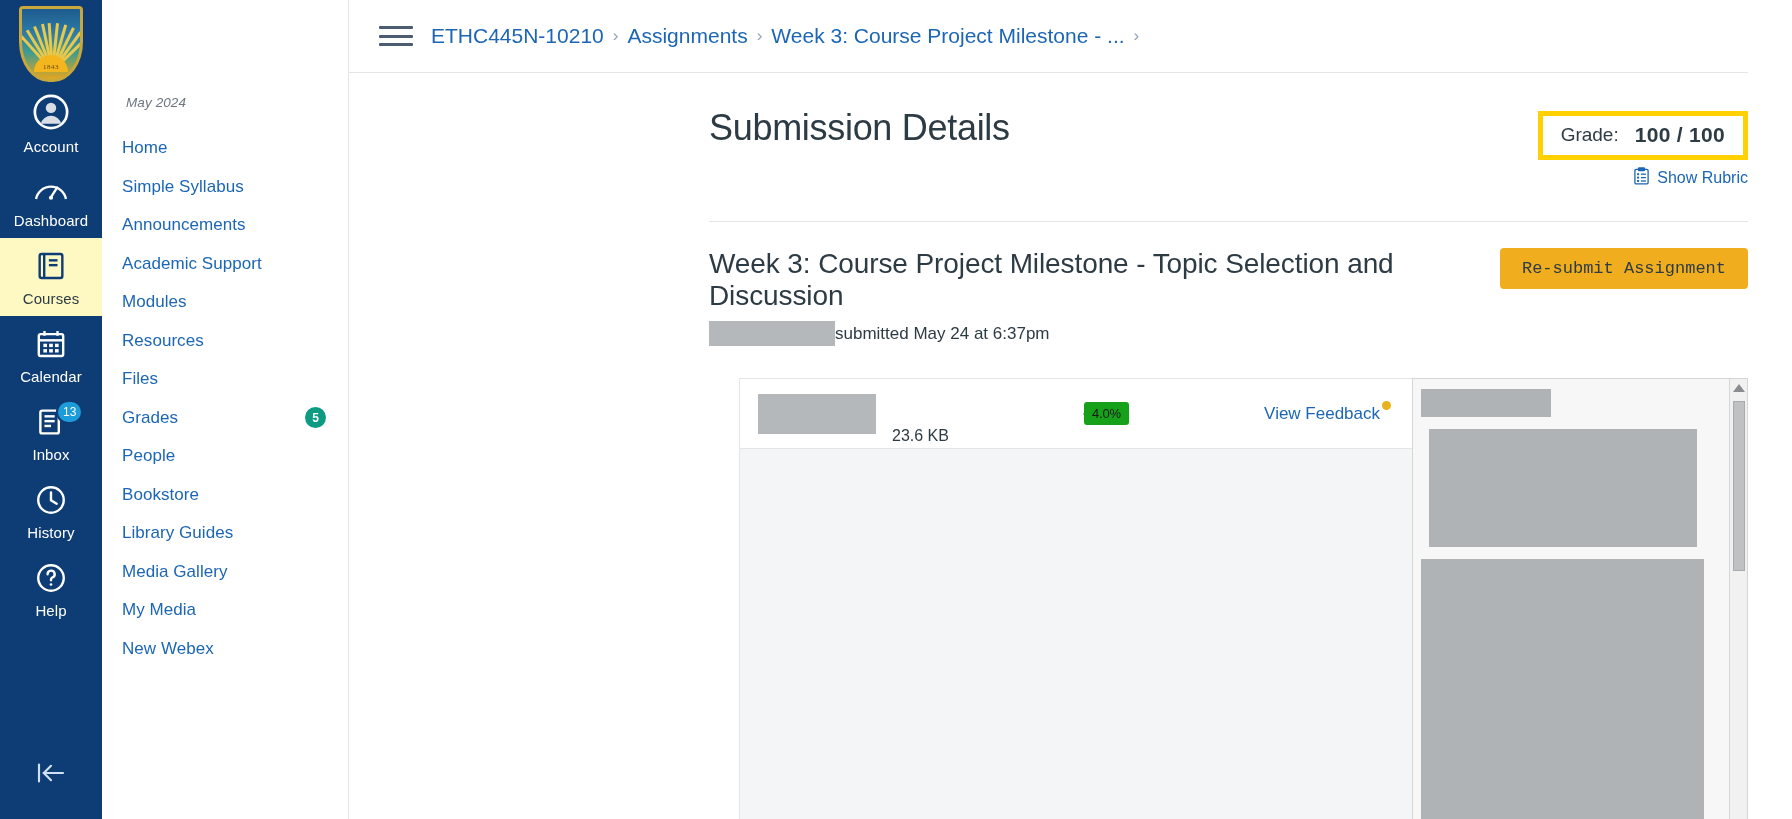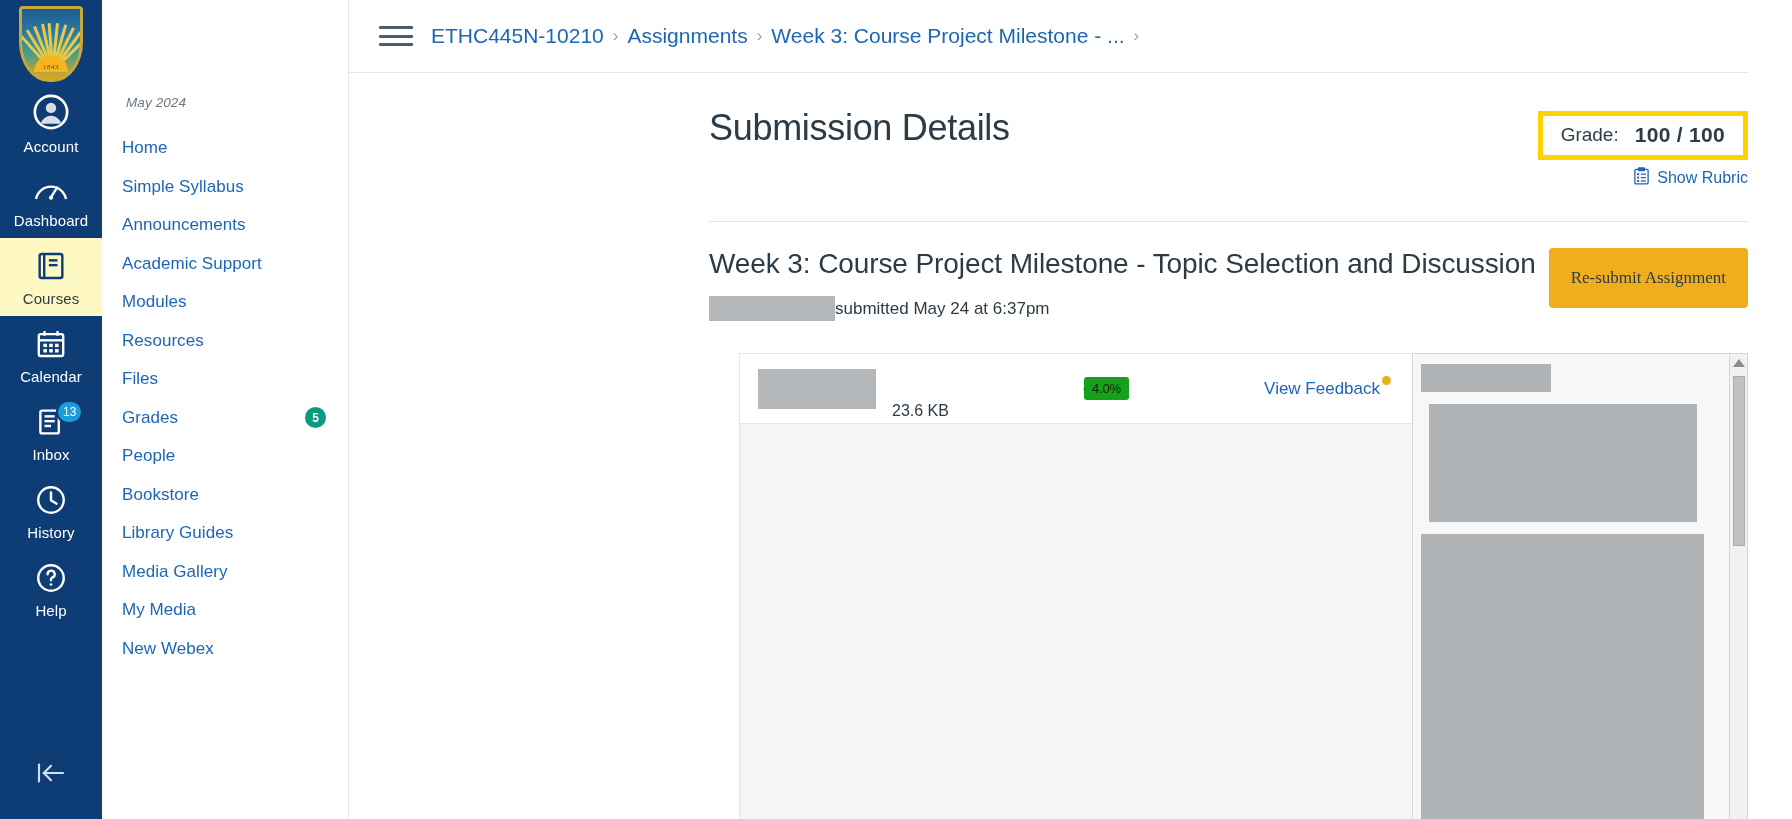--- a/index.html
+++ b/index.html
@@ -122,27 +122,27 @@
     gap: 7px; color: #1C66B5; font-size: 16px; cursor: pointer;
   }
 
   .divider { height: 1px; background: #E3E5E7; margin: 32px 44px 0 360px; }
 
   .subrow {
     display: flex; align-items: flex-start; justify-content: space-between;
     padding: 26px 44px 0 360px;
   }
   .asgtitle { font-size: 28px; color: #2D3B45; font-weight: normal; letter-spacing: -.1px; }
-  .submeta { margin-top: 16px; display: flex; align-items: center; font-size: 17px; color: #2D3B45; }
+  .submeta { margin-top: 9px; display: flex; align-items: center; font-size: 17px; color: #2D3B45; }
   .redact { background: #B5B8BB; display: inline-block; }
   .redact-name { width: 126px; height: 25px; }
   .resubmit {
     background: #F0AD1E; color: #2D3B45; border: none; border-radius: 4px;
-    font-size: 17px; padding: 20px 22px; cursor: pointer; white-space: nowrap;
-    font-family: Liberation Serif, serif;
+    font-size: 17px; padding: 11px 22px; cursor: pointer; white-space: nowrap;
+    font-family: Liberation Mono, monospace;
   }
 
   
   .panels { display: flex; margin: 32px 44px 0 390px; height: 470px; }
   .leftpanel {
     flex: 1 1 auto; background: #F4F5F6; border: 1px solid #E3E5E7; border-right: none;
     position: relative;
   }
   .filerow {
     background: #ffffff; border-bottom: 1px solid #E3E5E7;

